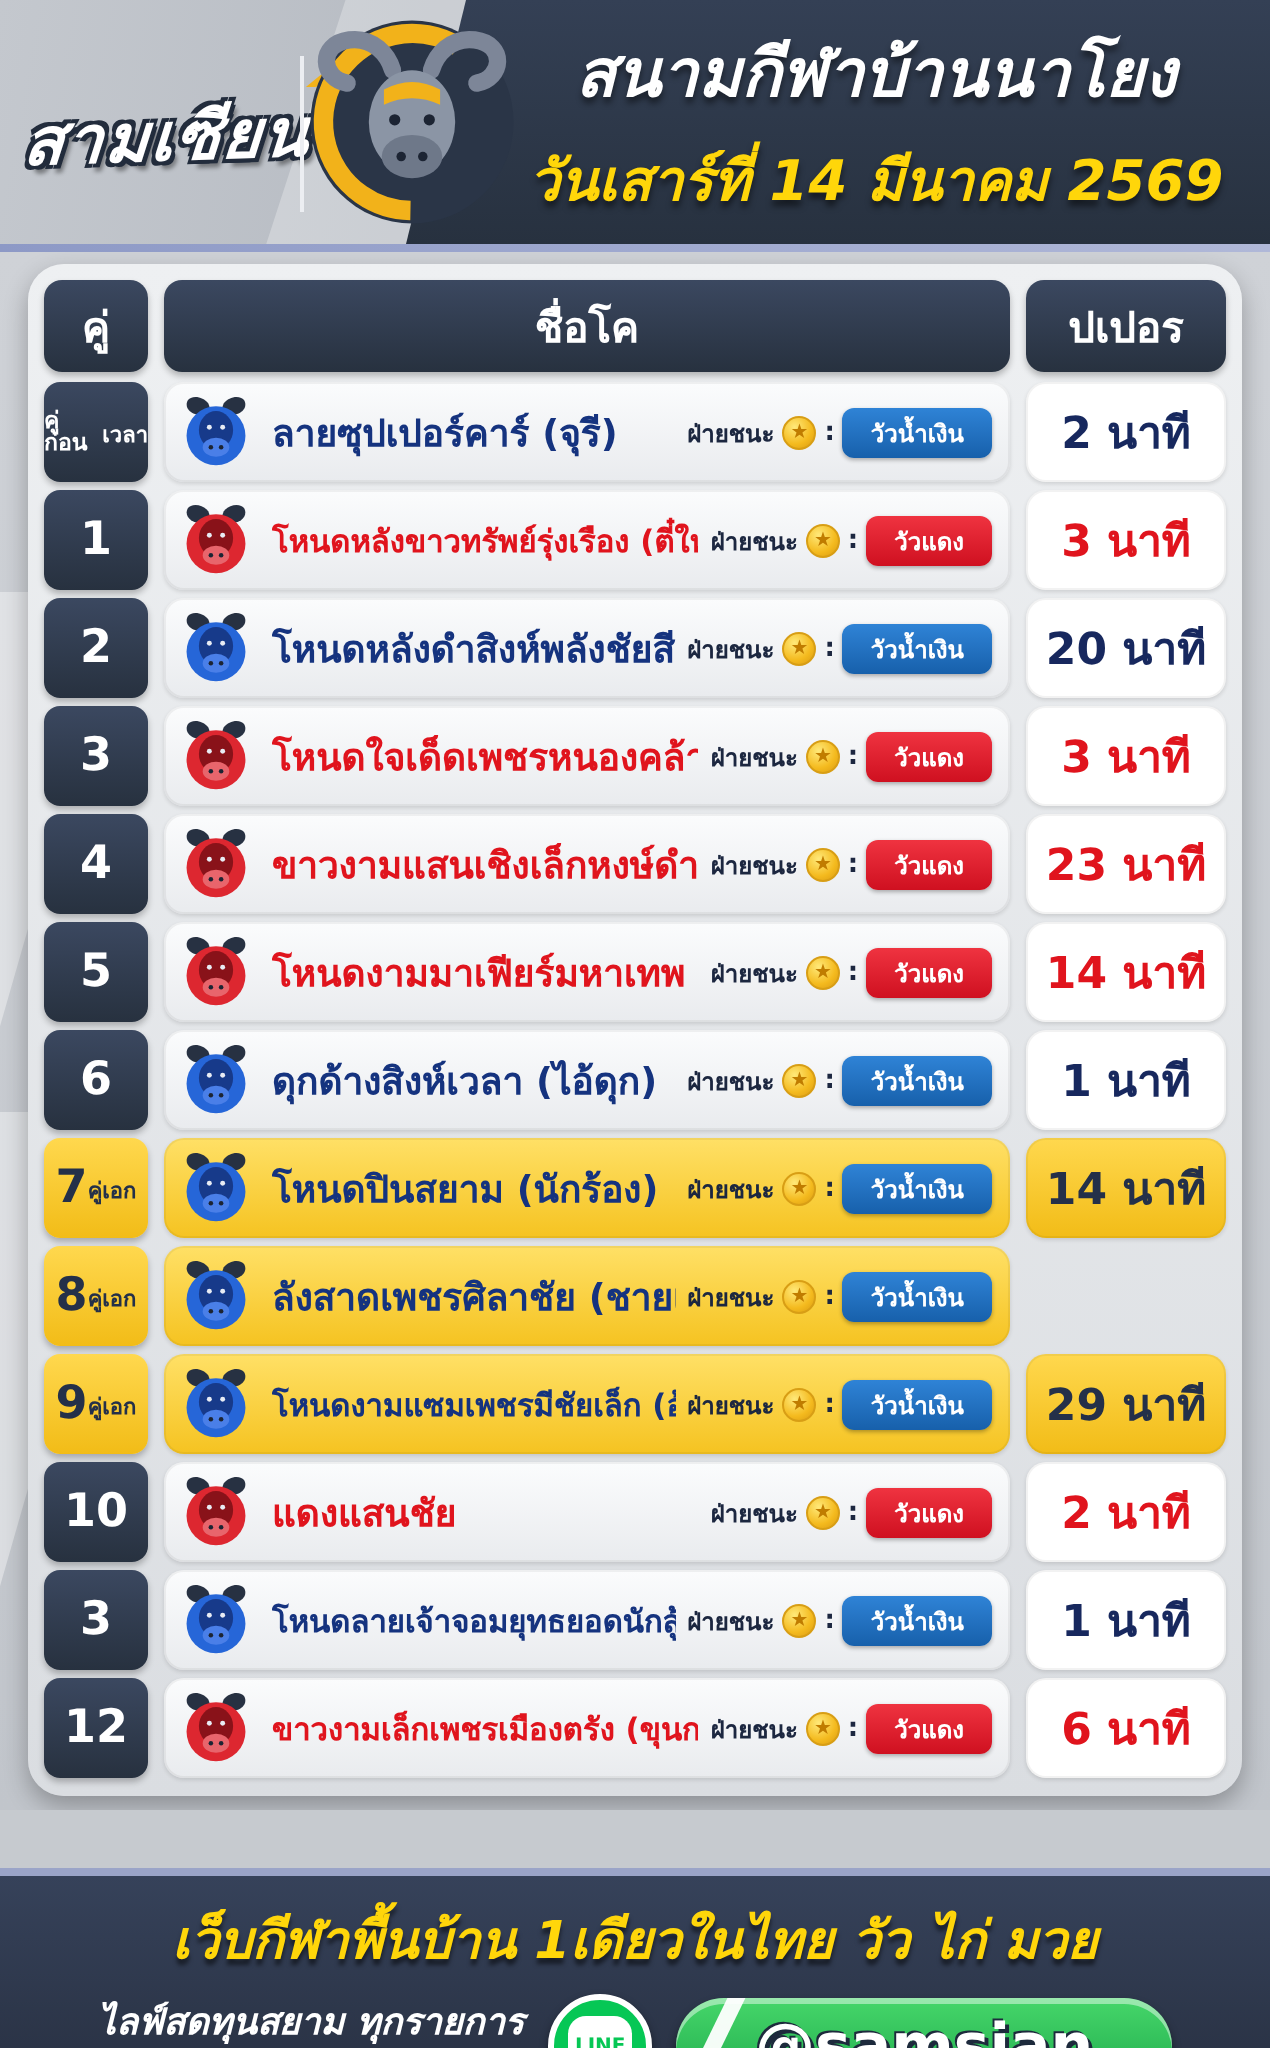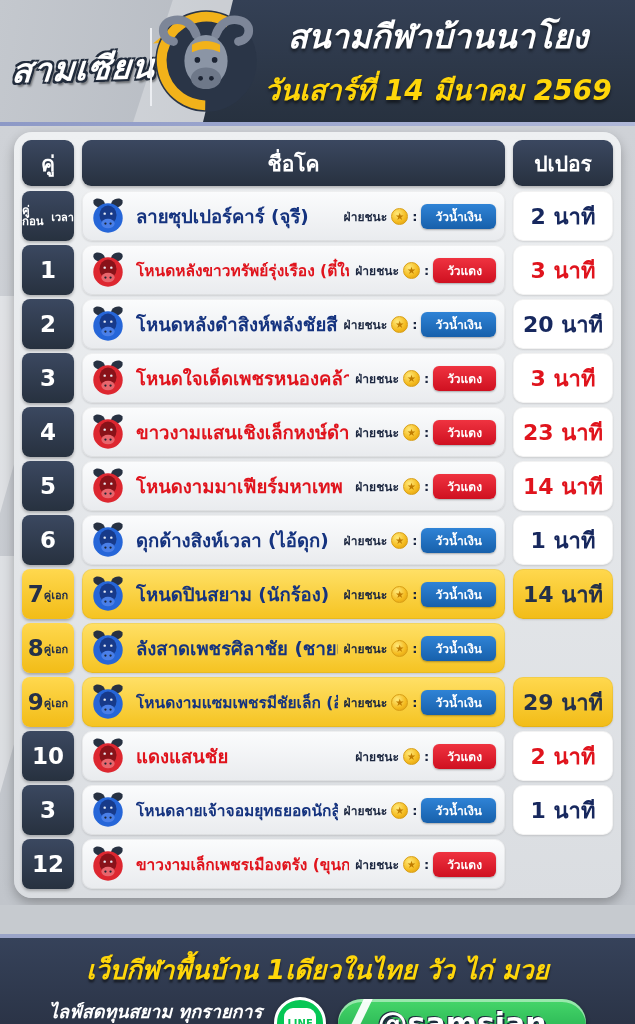--- a/index.html
+++ b/index.html
@@ -530,20 +530,21 @@
         </svg>
       </span>
       <span class="bull-name long">ขาวงามเล็กเพชรเมืองตรัง (ขุนกระทิง)</span>
       <span class="winner">
         <span class="winner-label">ฝ่ายชนะ</span>
         <span class="coin"></span>
         <span class="colon">:</span>
         <span class="badge red">วัวแดง</span>
       </span>
     </div>
+    <div class="time-card">6 นาที</div>
   </div>
 </div>
   </div>
 </div>
 
 <div class="footer">
   <div class="tagline">เว็บกีฬาพื้นบ้าน 1เดียวในไทย วัว ไก่ มวย</div>
   <div class="footer-row">
     <div class="live-text">
       <div>ไลฟ์สดทุนสยาม ทุกรายการ</div>

